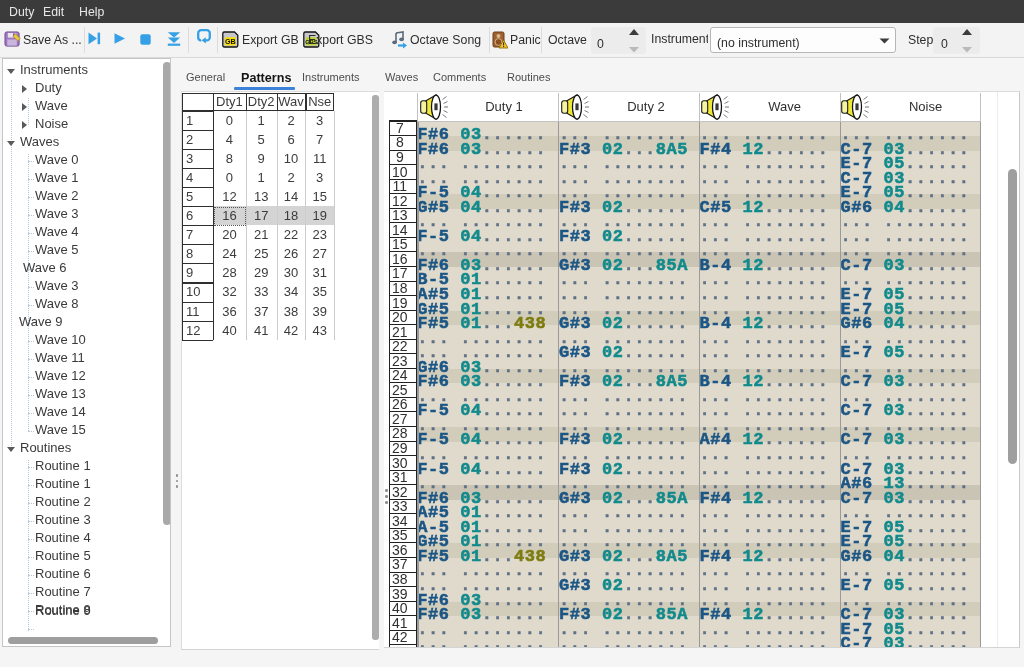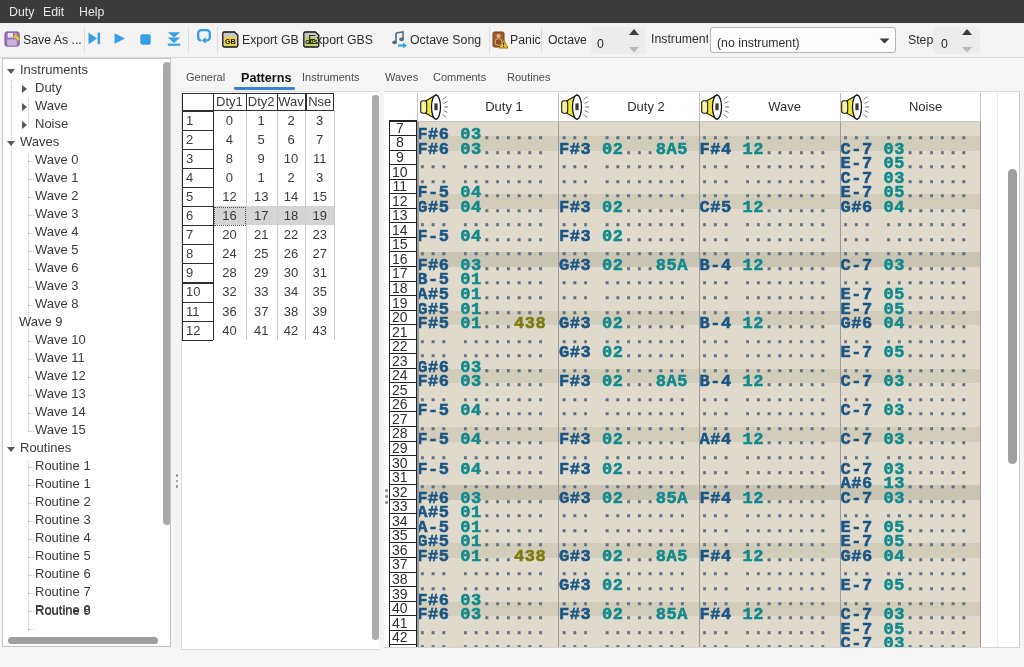--- a/index.html
+++ b/index.html
@@ -167,21 +167,21 @@
 <div class="tarrow right" style="left:19px;top:61.5px"></div>
 <div class="titem" style="left:32px;top:57px">Noise</div>
 <div class="tarrow down" style="left:4px;top:81.5px"></div>
 <div class="titem" style="left:17px;top:75px">Waves</div>
 <div class="titem" style="left:32px;top:93px">Wave 0</div>
 <div class="titem" style="left:32px;top:111px">Wave 1</div>
 <div class="titem" style="left:32px;top:129px">Wave 2</div>
 <div class="titem" style="left:32px;top:147px">Wave 3</div>
 <div class="titem" style="left:32px;top:165px">Wave 4</div>
 <div class="titem" style="left:32px;top:183px">Wave 5</div>
-<div class="titem" style="left:32px;top:201px">Wave 6</div>
+<div class="titem" style="left:20px;top:201px">Wave 6</div>
 <div class="titem" style="left:32px;top:219px">Wave 3</div>
 <div class="titem" style="left:32px;top:237px">Wave 8</div>
 <div class="titem" style="left:16px;top:255px">Wave 9</div>
 <div class="titem" style="left:32px;top:273px">Wave 10</div>
 <div class="titem" style="left:32px;top:291px">Wave 11</div>
 <div class="titem" style="left:32px;top:309px">Wave 12</div>
 <div class="titem" style="left:32px;top:327px">Wave 13</div>
 <div class="titem" style="left:32px;top:345px">Wave 14</div>
 <div class="titem" style="left:32px;top:363px">Wave 15</div>
 <div class="tarrow down" style="left:4px;top:387.5px"></div>

